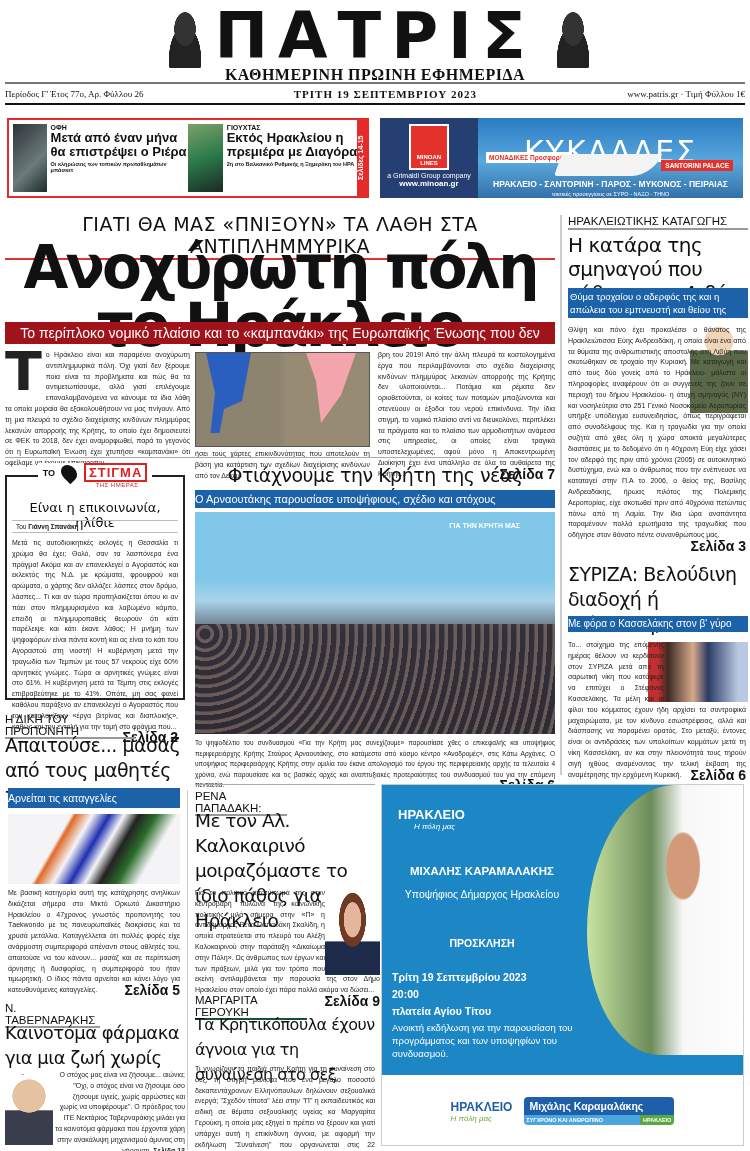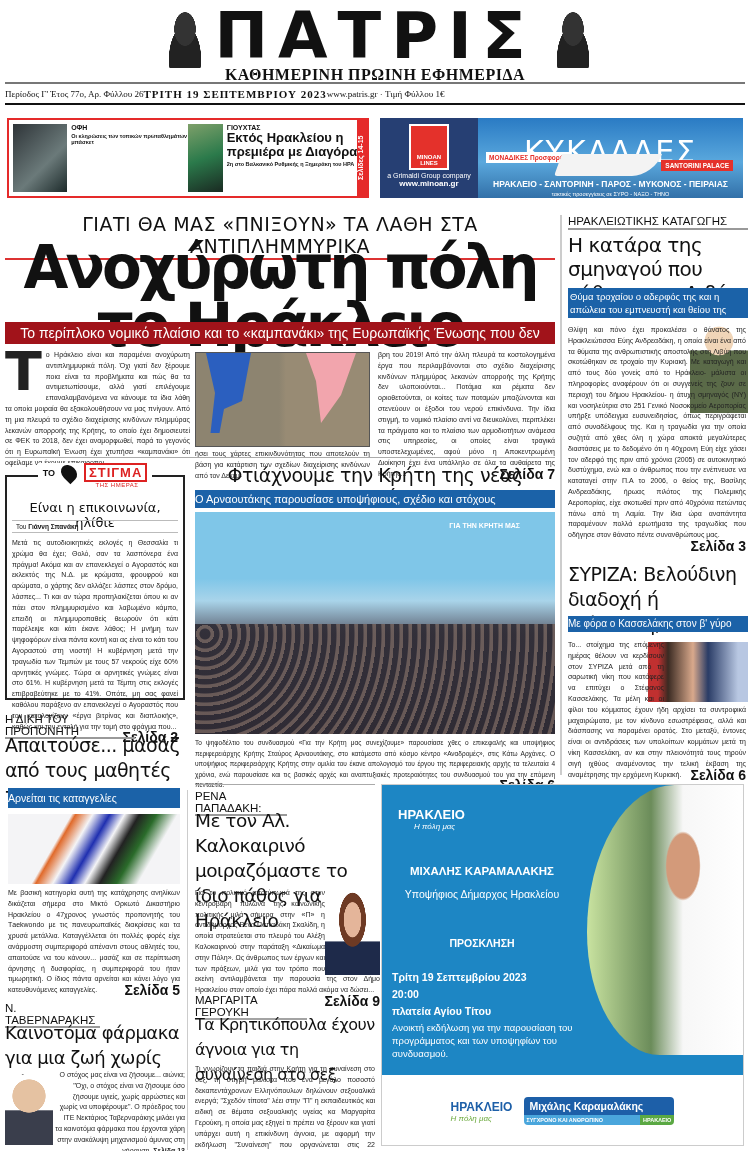--- a/index.html
+++ b/index.html
@@ -3,21 +3,21 @@
 <meta charset="utf-8">
 <style>
 *{box-sizing:border-box;margin:0;padding:0}
 body{width:750px;height:1151px;background:#fff;font-family:"Liberation Sans",sans-serif;color:#111;position:relative;overflow:hidden}
 .abs{position:absolute}
 .masthead{left:0;top:0;width:750px;height:110px}
 .logo{left:210px;top:4px;width:330px;text-align:center;font-family:"DejaVu Sans",sans-serif;font-weight:900;font-size:64px;letter-spacing:10px;line-height:64px}
 .portrait{width:50px;height:60px;top:8px;background:radial-gradient(ellipse at 50% 35%,#333 0 30%,transparent 31%),radial-gradient(ellipse at 50% 85%,#222 0 45%,transparent 46%)}
 .subtitle{top:66px;left:0;width:750px;text-align:center;font-family:"Liberation Serif",serif;font-size:16px;font-weight:bold;letter-spacing:.5px}
 .rule1{top:82px;left:5px;width:740px;height:2px;background:#777}
-.infobar{top:86px;left:5px;width:740px;height:16px;font-family:"Liberation Serif",serif;font-size:9px;display:flex;align-items:center}
+.infobar{top:86px;left:5px;width:740px;height:16px;font-family:"Liberation Serif",serif;font-size:9px;display:flex;justify-content:space-between;align-items:center}
 .infobar .date{font-size:11px;font-weight:bold;letter-spacing:1px}
 .rule2{top:103px;left:5px;width:740px;height:2px;background:#111}
 .sports{left:7px;top:118px;width:362px;height:80px;border:2px solid #e52a2a;display:flex;padding:4px}
 .sp-item{display:flex;width:50%;gap:4px}
 .sp-img{width:65px;height:68px;background:linear-gradient(135deg,#2e3438,#6b7a7a 60%,#1c2a2a)}
 .sp-img.green{background:linear-gradient(160deg,#7ea06a,#2b7a4b 50%,#1a2a22)}
 .sp-text .k{font-size:7px;font-weight:bold}
 .sp-text .h{font-size:13px;font-weight:900;line-height:14px}
 .sp-text .s{font-size:5.5px;font-weight:bold;margin-top:2px}
 .sp-tab{position:absolute;right:-2px;top:-2px;width:12px;height:80px;background:#e52a2a;color:#fff;font-size:7px;font-weight:bold;writing-mode:vertical-rl;transform:rotate(180deg);text-align:center}
@@ -73,21 +73,21 @@
 .coach-body{left:8px;top:888px;width:172px}
 .col-rule2{left:187px;top:790px;width:1px;height:360px;background:#ccc}
 .tav-kicker{left:5px;top:1002px;width:95px;font-size:11.5px;border-bottom:2px solid #999}
 .tav-head{left:5px;top:1020px;width:180px;font-size:18px;line-height:25px;font-family:"DejaVu Sans",sans-serif;letter-spacing:-.5px}
 .tav-photo{left:5px;top:1075px;width:48px;height:70px;background:radial-gradient(circle at 50% 30%,#e5c2a2 0 30%,transparent 31%),linear-gradient(#fff 0 50%,#3a3e4c 51%)}
 .tav-body{left:55px;top:1070px;width:130px;text-align:right}
 .rena-kicker{left:195px;top:790px;width:92px;font-size:11.5px;border-bottom:2px solid #999}
 .rena-head{left:195px;top:808px;width:180px;font-size:18.5px;line-height:25px;font-family:"DejaVu Sans",sans-serif;letter-spacing:-.5px}
 .rena-photo{left:325px;top:890px;width:55px;height:85px;background:radial-gradient(ellipse at 50% 35%,#e4b59a 0 22%,#6e3a24 23% 34%,transparent 35%),linear-gradient(#fff 0 60%,#1e2a4a 61%)}
 .rena-body{left:195px;top:888px;width:185px}
-.mar-kicker{left:195px;top:994px;width:112px;font-size:11.5px;border-bottom:2px solid #a3a3a3}
+.mar-kicker{left:195px;top:994px;width:112px;font-size:11.5px;border-bottom:2px solid #14532d}
 .mar-head{left:195px;top:1012px;width:180px;font-size:16px;line-height:25px;font-family:"DejaVu Sans",sans-serif;letter-spacing:-.5px}
 .mar-body{left:195px;top:1064px;width:180px}
 .ad-kar{left:381px;top:784px;width:363px;height:362px;border:1px solid #ccc;overflow:hidden}
 .kar-top{position:absolute;left:0;top:0;width:100%;height:290px;background:#1d86c4}
 .kar-photo{position:absolute;left:205px;top:0;width:160px;height:270px;background:radial-gradient(ellipse at 60% 30%,#d39a7a 0 12%,transparent 13%),linear-gradient(90deg,#c9e3a0,#6b8c5a 40%,#f7f7f7 60%,#fff);border-radius:60% 0 0 50%}
 .kar-logo{position:absolute;left:16px;top:22px;color:#fff;font-weight:bold;font-size:13px}
 .kar-logo small{display:block;font-size:8px;font-style:italic;font-weight:normal;margin-left:16px}
 .kar-name{position:absolute;left:0;width:200px;top:80px;text-align:center;color:#fff;font-weight:900;font-size:11.5px}
 .kar-role{position:absolute;left:0;width:200px;top:102px;text-align:center;color:#fff;font-size:10.5px;line-height:14px}
 .kar-inv{position:absolute;left:0;width:200px;top:152px;text-align:center;color:#fff;font-weight:900;font-size:10.5px}
@@ -117,20 +117,21 @@
     <span>www.patris.gr · Τιμή Φύλλου 1€</span>
   </div>
   <div class="abs rule2"></div>
 </div>
 
 <div class="abs sports">
   <div class="sp-item">
     <div class="sp-img"></div>
     <div class="sp-text">
       <div class="k">ΟΦΗ</div>
+      <div class="h">Μετά από έναν μήνα θα επιστρέψει ο Ριέρα</div>
       <div class="s">Οι κληρώσεις των τοπικών πρωταθλημάτων μπάσκετ</div>
     </div>
   </div>
   <div class="sp-item">
     <div class="sp-img green"></div>
     <div class="sp-text">
       <div class="k">ΓΙΟΥΧΤΑΣ</div>
       <div class="h">Εκτός Ηρακλείου η πρεμιέρα με Διαγόρα!</div>
       <div class="s">2η στο Βαλκανικό Ρυθμικής η Ξημεράκη του ΗΡΑ</div>
     </div>

